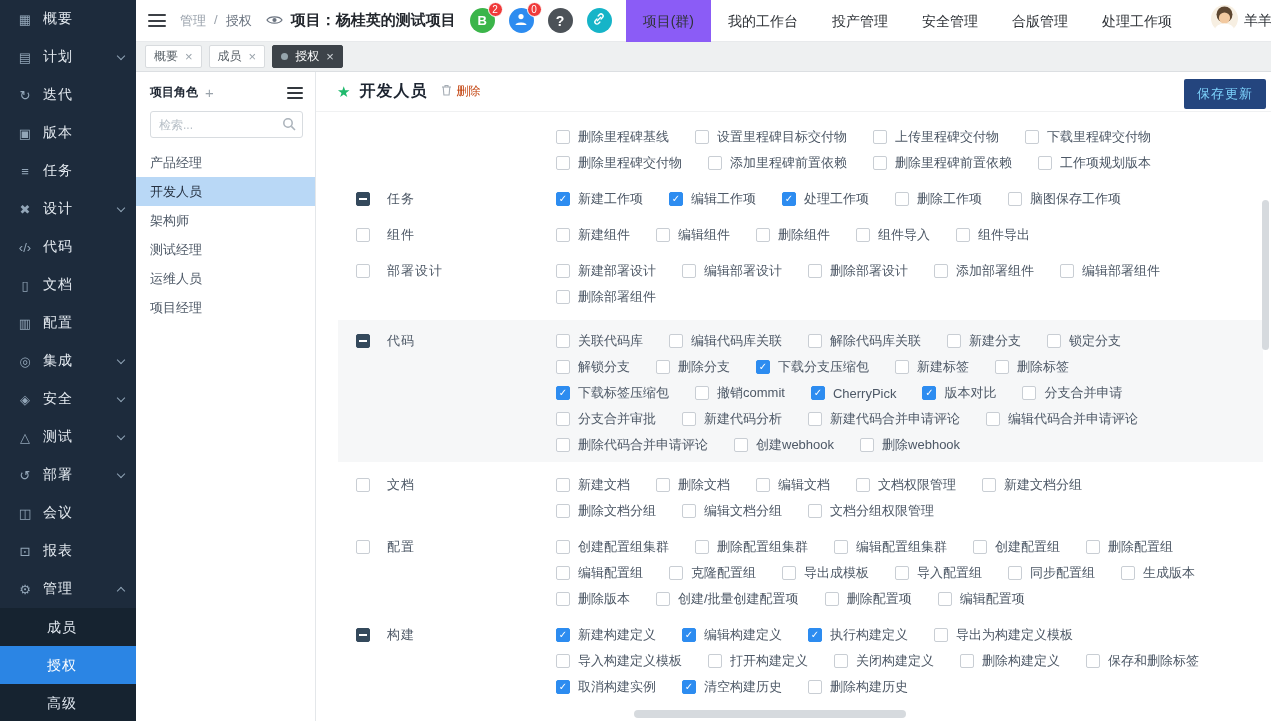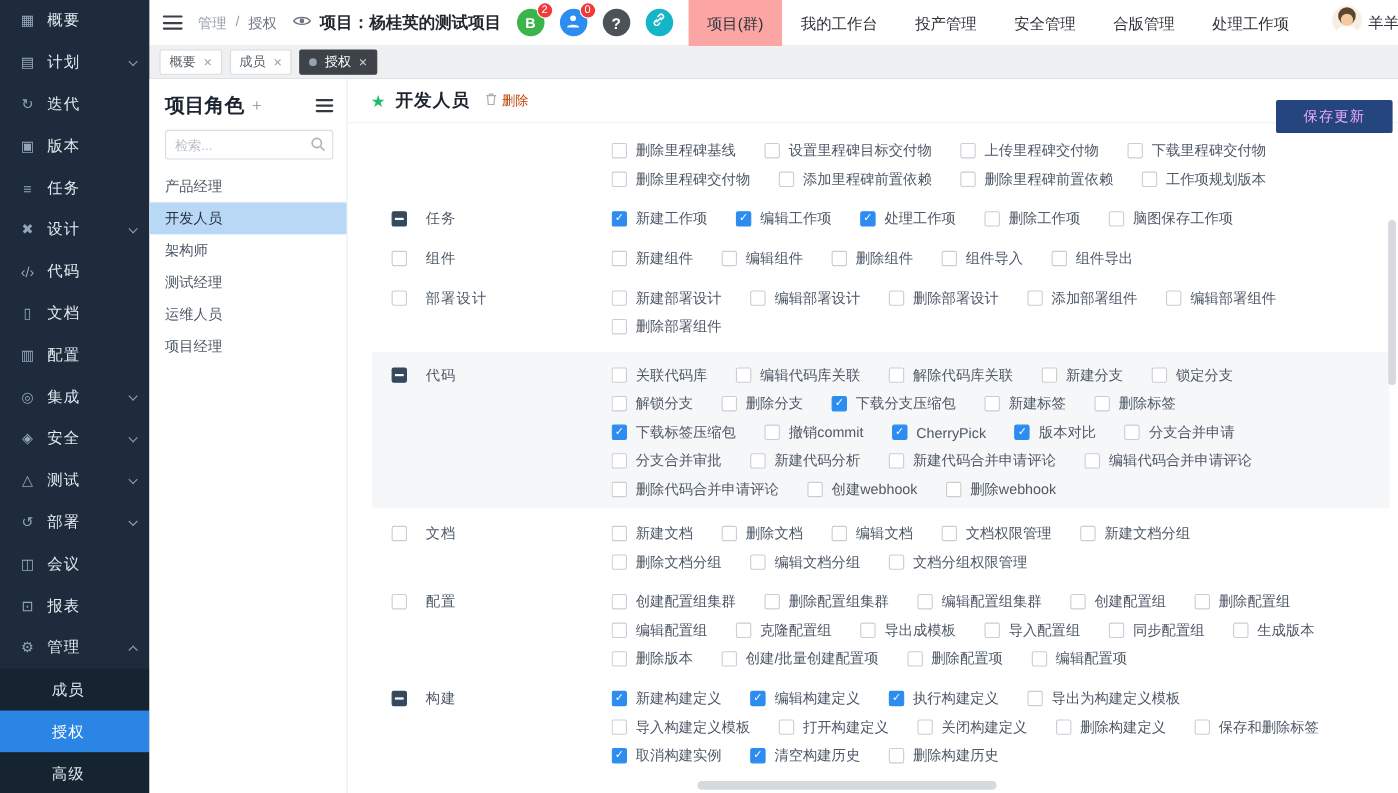--- a/index.html
+++ b/index.html
@@ -29,55 +29,55 @@
   .project{display:flex;align-items:center;gap:8px;font-size:15px;font-weight:600;color:#23272d;white-space:nowrap;cursor:pointer;}
   .avatar-badge{width:25px;height:25px;border-radius:50%;color:#fff;display:flex;align-items:center;justify-content:center;font-size:13px;font-weight:700;position:relative;cursor:pointer;flex-shrink:0;}
   .avatar-badge.green{background:var(--avatar-green,#3bb54a);}
   .avatar-badge.blue{background:var(--avatar-blue,#2d8cf0);}
   .badge{position:absolute;top:-6px;right:-8px;background:var(--badge-red,#f03a3a);color:#fff;font-size:10px;font-weight:400;min-width:15px;height:15px;line-height:13px;border-radius:8px;text-align:center;font-style:normal;padding:0 3px;border:1px solid #fff;}
   .circle-btn{width:25px;height:25px;border-radius:50%;display:flex;align-items:center;justify-content:center;cursor:pointer;flex-shrink:0;}
   .circle-btn.help{background:#4c5258;color:#fff;font-size:14px;font-weight:700;}
   .circle-btn.link{background:var(--link-teal,#16b4c8);}
   .top-nav{display:flex;height:42px;margin-left:auto;}
   .nav-item{padding:0 17px;line-height:42px;font-size:14px;color:#2f3338;cursor:pointer;white-space:nowrap;}
-  .nav-item.active{background:#fca5a5;}
+  .nav-item.active{background:#8b5cf6;}
   .user{display:flex;align-items:center;gap:6px;padding:0 12px 0 8px;cursor:pointer;white-space:nowrap;}
   .user-name{font-size:14px;color:#2f3338;}
   .caret{width:0;height:0;border-left:4px solid transparent;border-right:4px solid transparent;border-top:5px solid #9aa0a6;}
 
   
   .tabbar{height:30px;flex-shrink:0;background:#eef0f1;border-bottom:1px solid #dcdfe2;display:flex;align-items:center;gap:7px;padding-left:9px;}
   .tab{display:flex;align-items:center;gap:7px;background:#fff;border:1px solid #d8dbde;border-radius:2px;padding:2px 8px;font-size:12px;color:#5a6269;cursor:pointer;}
   .tab.active{background:#3d4349;border-color:#3d4349;color:#fff;}
   .dot{width:7px;height:7px;border-radius:50%;background:#96a5ad;}
   .tclose{color:#9aa3ab;font-size:13px;line-height:1;}
   .tab.active .tclose{color:#cfd4d8;}
 
   
   .content{flex:1;display:flex;min-height:0;background:#fff;}
   .roles{width:180px;flex-shrink:0;border-right:1px solid #e4e7ea;display:flex;flex-direction:column;background:#fff;}
   .roles-header{display:flex;align-items:center;padding:12px 12px 8px 14px;}
-  .roles-title{font-size:18px;font-weight:700;color:#1c2430;}
+  .roles-title{font-size:12px;font-weight:700;color:#1c2430;}
   .roles-add{margin-left:7px;color:#9aa3ab;font-size:15px;cursor:pointer;}
   .roles-menu{margin-left:auto;width:16px;height:12px;}
   .roles-menu i{height:2px;background:#33383e;}
   .search-wrap{position:relative;margin:2px 12px 10px 14px;}
   .search-input{width:100%;height:27px;border:1px solid #d8dce0;border-radius:3px;padding:0 38px 0 8px;font-size:12px;color:#556;outline:none;background:#fff;}
   .search-input::placeholder{color:#b8c0c8;}
   .search-icon{position:absolute;right:7px;top:6px;}
   .role-item{height:29px;line-height:29px;padding-left:14px;font-size:13px;color:#4d5866;cursor:pointer;}
   .role-item.selected{background:var(--role-selected,#b9d8f6);color:#253040;}
 
   
   .main{flex:1;min-width:0;display:flex;flex-direction:column;position:relative;background:#fff;}
   .main-header{height:40px;flex-shrink:0;display:flex;align-items:center;padding-left:21px;border-bottom:1px solid #f0f1f2;position:relative;}
   .star{color:var(--star-green,#1fba6d);font-size:15px;margin-right:9px;}
   .main-title{font-size:16px;color:#1c2430;font-weight:600;letter-spacing:1px;}
   .delete-btn{display:flex;align-items:center;gap:4px;margin-left:14px;color:#c2410c;font-size:12px;cursor:pointer;}
-  .save-btn{position:absolute;right:5px;top:19px;background:var(--save-button,#24457e);color:#f0abfc;font-size:13px;padding:6px 25px;border:none;border-radius:2px;cursor:pointer;letter-spacing:1px;}
+  .save-btn{position:absolute;right:5px;top:7px;background:var(--save-button,#24457e);color:#7dd3fc;font-size:13px;padding:6px 13px;border:none;border-radius:2px;cursor:pointer;letter-spacing:1px;}
 
   .perm-scroll{flex:1;overflow:hidden;padding:12px 18px 0 40px;}
   .section{display:flex;margin-bottom:10px;}
   .section.hl{background:#f6f7f8;margin-left:-18px;padding:8px 0 4px 18px;margin-right:-10px;}
   .cat{width:200px;flex-shrink:0;display:flex;align-items:center;gap:9px;font-size:13px;color:#4d5866;height:26px;}
   .clabel{letter-spacing:1px;}
   .rows{flex:1;min-width:0;}
   .prow{display:flex;height:26px;align-items:center;overflow:hidden;}
   .pitem{display:flex;align-items:center;margin-right:26px;font-size:13px;color:#4d5866;white-space:nowrap;cursor:pointer;}
   .cb{width:14px;height:14px;border:1px solid #c9ced4;border-radius:2px;background:#fff;margin-right:8px;flex-shrink:0;display:flex;align-items:center;justify-content:center;}

